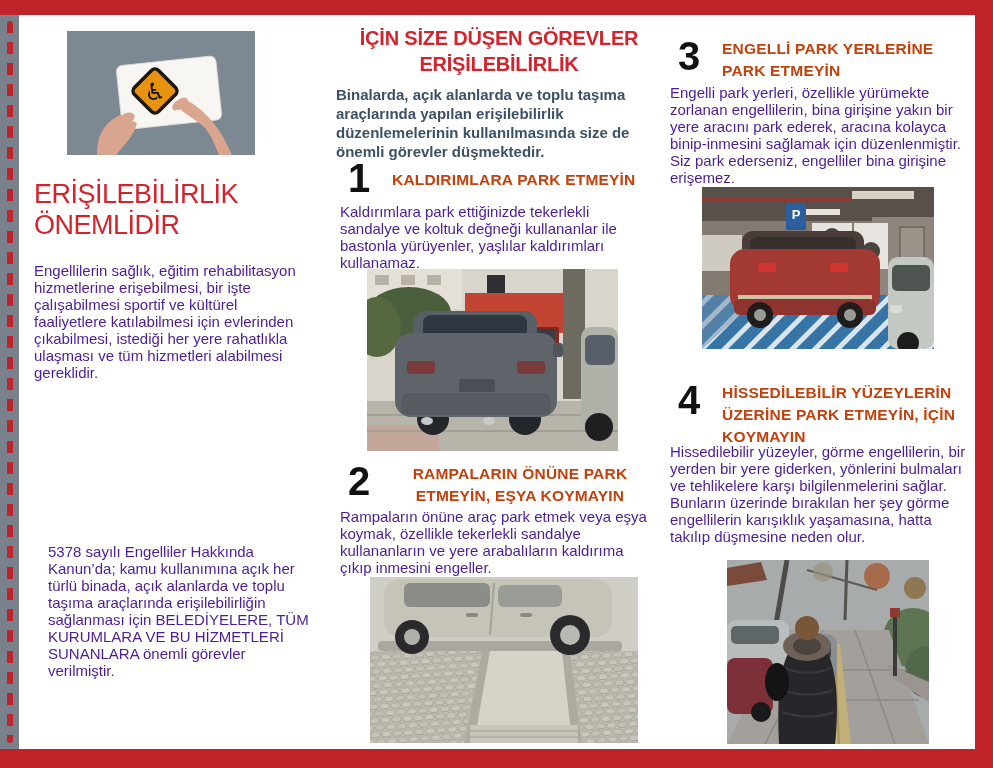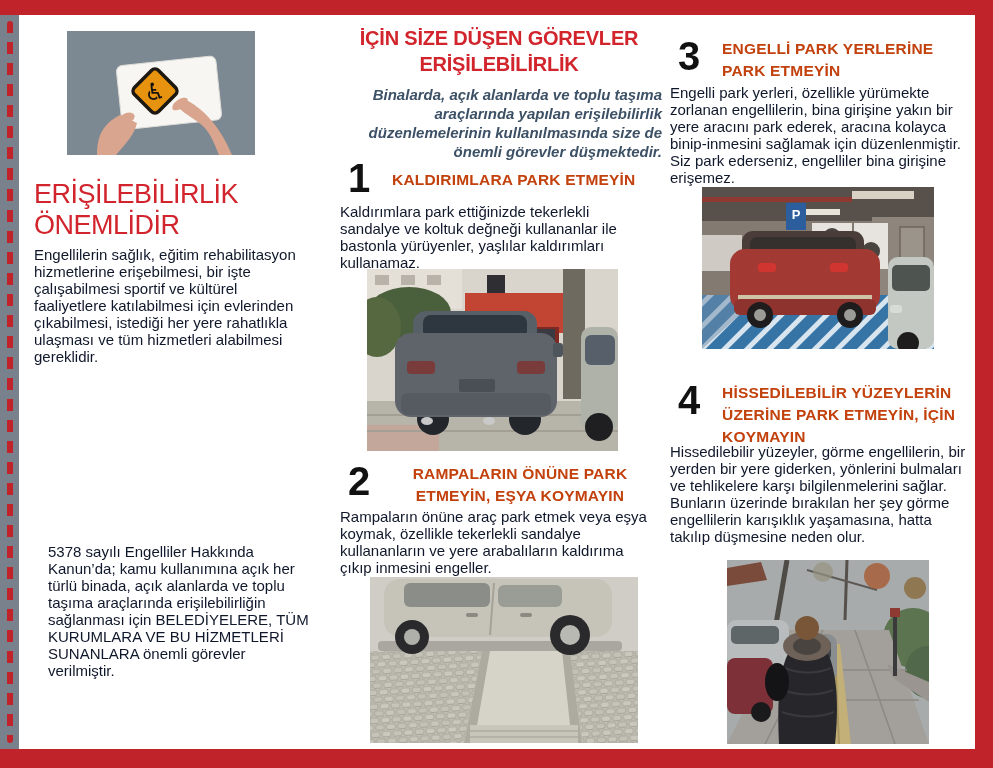--- a/index.html
+++ b/index.html
@@ -10,25 +10,25 @@
   .bar-bottom{position:absolute;left:0;top:749px;width:993px;height:19px;background:#C0232A;}
   .bar-right{position:absolute;left:975px;top:0;width:18px;height:768px;background:#C0232A;}
   .strip-left{position:absolute;left:0;top:15px;width:19px;height:734px;background:#79828C;}
   .strip-left .dashes{position:absolute;left:7px;top:6px;width:6px;height:722px;
         background-image:repeating-linear-gradient(to bottom,#C0232A 0 12px,transparent 12px 21px);
         border-radius:3px;}
   
   .abs{position:absolute;}
   h1.red-head{margin:0;color:#D2242C;font-size:27px;font-weight:400;letter-spacing:-0.5px;
         line-height:31px;}
-  .body-text{margin:0;color:#0f172a;font-size:15px;line-height:17px;}
+  .body-text{margin:0;color:#4c1d95;font-size:15px;line-height:17px;}
   .mid-title{margin:0;color:#D2242C;font-weight:800;font-size:20px;line-height:26px;
         text-align:center;letter-spacing:-0.2px;}
   .mid-intro{margin:0;color:#3D5166;font-weight:700;font-size:15px;line-height:19px;
-        text-align:right;font-style:italic;}
+        text-align:left;}
   .item-row{display:flex;align-items:flex-start;}
   .item-num{color:#111111;font-weight:800;font-size:40px;line-height:36px;width:30px;
         flex:0 0 30px;}
   .item-head{margin:0 0 0 14px;color:#c2410c;font-weight:700;font-size:15.5px;
         line-height:22px;letter-spacing:0.2px;}
   .item-head.single{margin-top:9px;}
   .photo{position:absolute;display:block;}
   .photo svg{display:block;}
 </style>
 </head>
@@ -56,21 +56,21 @@
       </g>
       <path d="M30,124 C30,100 40,91 53,84 L70,92 C67,105 58,113 49,124 Z" fill="#D9A58E"></path>
       <ellipse cx="60" cy="87" rx="8" ry="5" fill="#D9A58E" transform="rotate(-20 60 87)"></ellipse>
       <path d="M152,124 C144,103 139,96 128,89 C121,84 117,82 112,77 L119,69 C132,75 152,92 165,124 Z" fill="#D9A58E"></path>
       <ellipse cx="113" cy="73" rx="9" ry="4.5" fill="#D9A58E" transform="rotate(-35 113 73)"></ellipse>
     </svg>
   </span>
 
   <h1 class="red-head abs" style="left:34px;top:179px;width:256px;">ERİŞİLEBİLİRLİK ÖNEMLİDİR</h1>
 
-  <p class="body-text abs" style="left:34px;top:246px;width:262px;">Engellilerin sağlık, eğitim rehabilitasyon hizmetlerine erişebilmesi, bir işte çalışabilmesi sportif ve kültürel faaliyetlere katılabilmesi için evlerinden çıkabilmesi, istediği her yere rahatlıkla ulaşması ve tüm hizmetleri alabilmesi gereklidir.</p>
+  <p class="body-text abs" style="left:34px;top:262px;width:262px;">Engellilerin sağlık, eğitim rehabilitasyon hizmetlerine erişebilmesi, bir işte çalışabilmesi sportif ve kültürel faaliyetlere katılabilmesi için evlerinden çıkabilmesi, istediği her yere rahatlıkla ulaşması ve tüm hizmetleri alabilmesi gereklidir.</p>
 
 
   <p class="body-text abs" style="left:48px;top:543px;width:268px;">5378 sayılı Engelliler Hakkında Kanun’da; kamu kullanımına açık her türlü binada, açık alanlarda ve toplu taşıma araçlarında erişilebilirliğin sağlanması için BELEDİYELERE, TÜM KURUMLARA VE BU HİZMETLERİ SUNANLARA önemli görevler verilmiştir.</p>
 
   <h2 class="mid-title abs" style="left:336px;top:25px;width:326px;">
     <span style="display:block">İÇİN SİZE DÜŞEN GÖREVLER</span>
     <span style="display:block">ERİŞİLEBİLİRLİK</span>
   </h2>
 
   <p class="mid-intro abs" style="left:336px;top:85px;width:326px;">Binalarda, açık alanlarda ve toplu taşıma araçlarında yapılan erişilebilirlik düzenlemelerinin kullanılmasında size de önemli görevler düşmektedir.</p>

